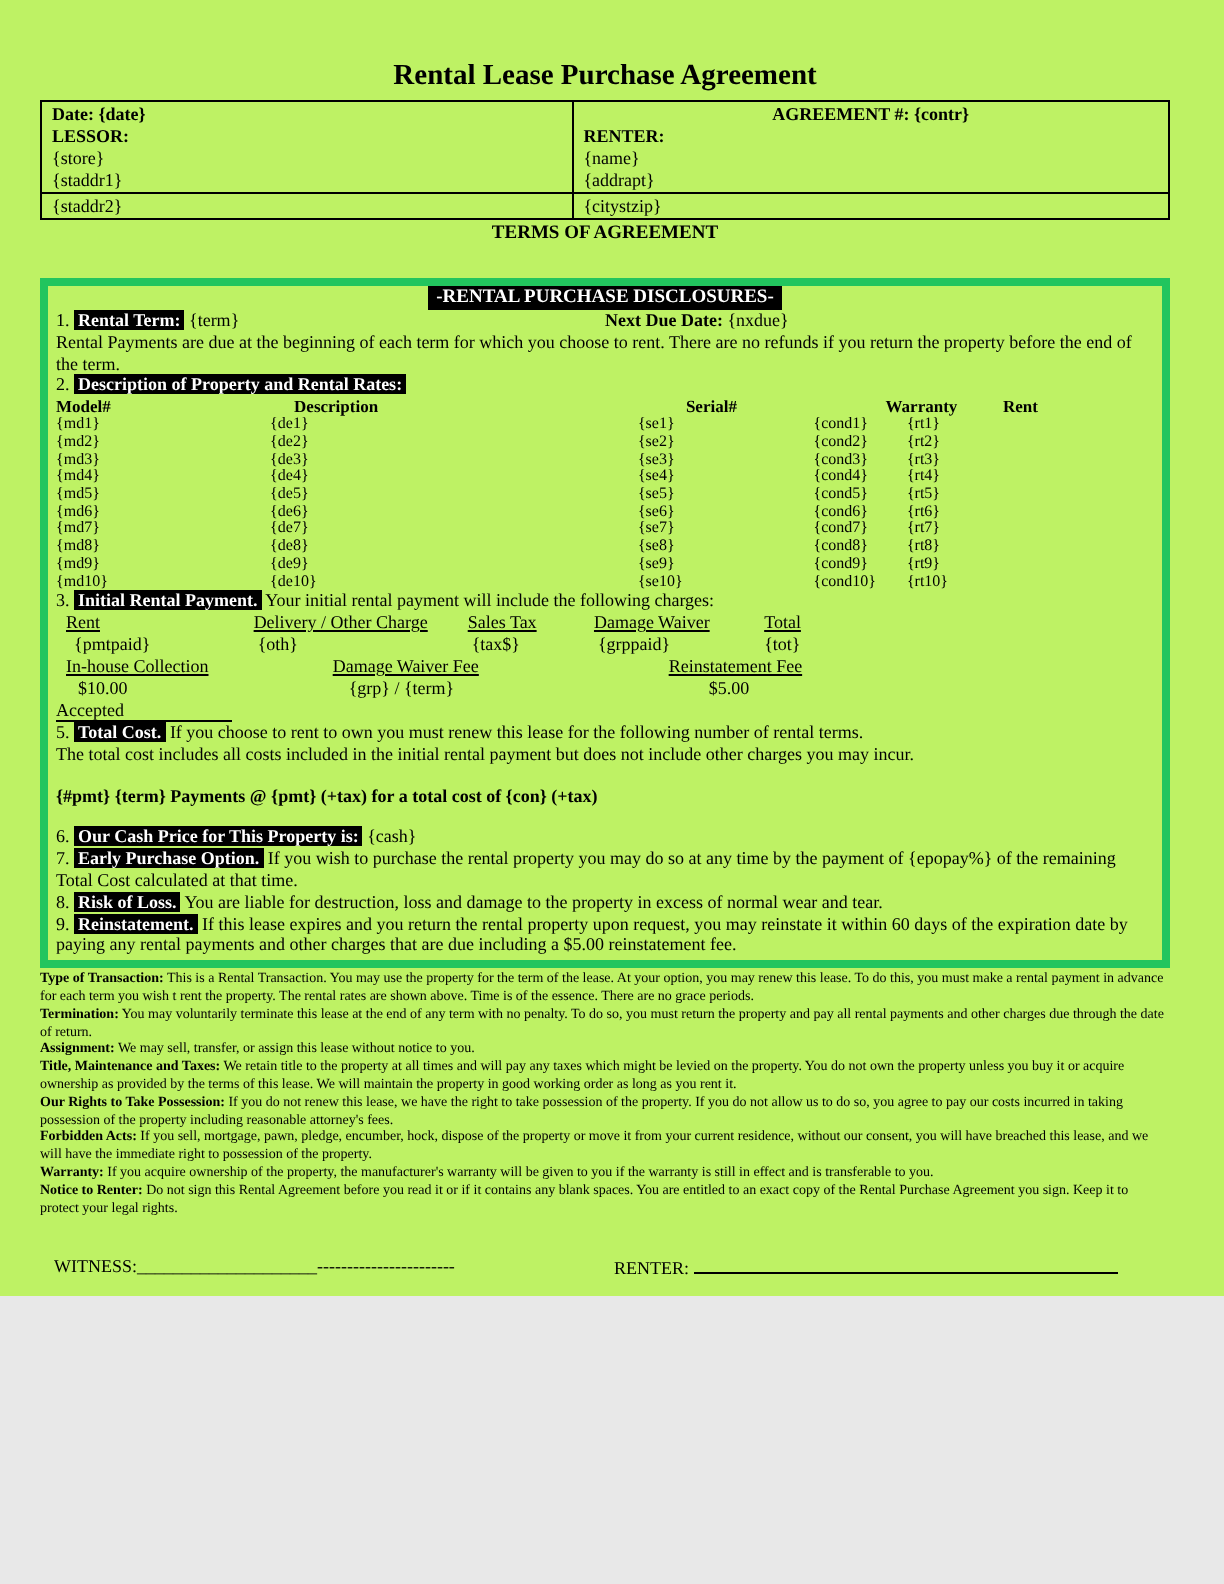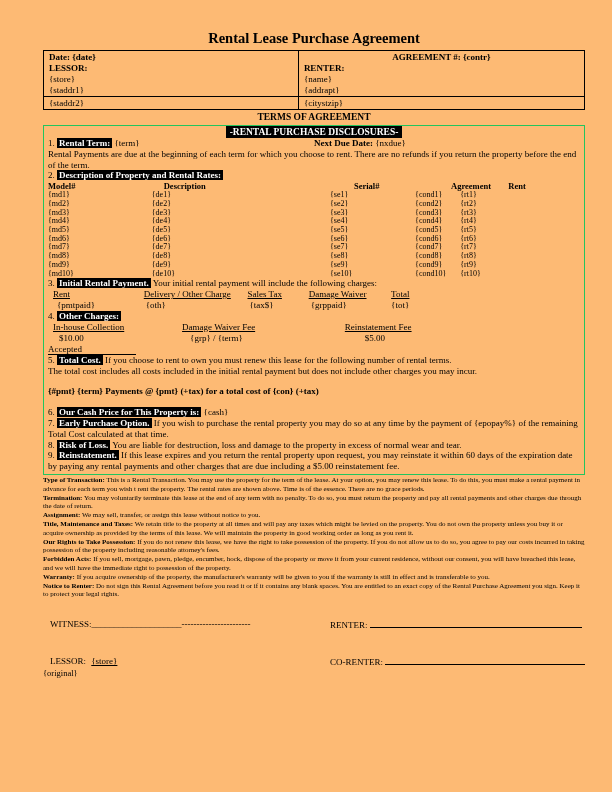--- a/index.html
+++ b/index.html
@@ -1,32 +1,32 @@
 <!DOCTYPE html>
 <html><head>
 <meta charset="utf-8">
 <style>
   * { margin:0; padding:0; box-sizing:border-box; }
   html,body { background:#e8e8e8; }
   body { width:612px; margin:0 auto; font-family:"Liberation Serif", serif; color:#000; }
-  .page { width:612px; height:792px; background:#fdba74; padding:30px 27px 0 43px; position:relative; overflow:hidden; }
+  .page { width:612px; height:648px; background:#bef264; padding:30px 27px 0 20px; position:relative; overflow:hidden; }
 
   .title { font-size:14.5px; font-weight:bold; text-align:center; margin-bottom:3px; }
 
   .hdr-table { border:1px solid #000; display:grid; grid-template-columns:47.2% 52.8%; font-size:9px; line-height:11px; }
   .hdr-table .cell { padding:1px 5px 0 5px; }
   .hdr-table .br { border-right:1px solid #000; }
   .hdr-table .bt { border-top:1px solid #000; }
   .hdr-table b { font-weight:bold; }
   .agr-line { text-align:center; font-weight:bold; }
 
   .terms-heading { text-align:center; font-weight:bold; font-size:9.5px; line-height:12px; margin-top:1px; }
   .intro { font-size:9px; line-height:10.8px; }
 
-  .disc-box { border:1px solid #22c55e; margin-top:2px; padding:0 4px 2px 4px; font-size:9px; line-height:10.8px; }
+  .disc-box { border:4px solid #22c55e; margin-top:16px; padding:0 4px 2px 4px; font-size:9px; line-height:10.8px; }
   .banner { background:#000; color:#fff; font-weight:bold; font-size:9.5px; line-height:12px; width:fit-content; margin:0 auto; padding:0 4px; }
   .hl { background:#000; color:#fff; font-weight:bold; padding:0 2px; }
   .rel { position:relative; }
   .due { position:absolute; left:50%; top:0; }
   .due b { font-weight:bold; }
 
   .ptable { font-size:8px; line-height:8.7px; }
   .prow { display:flex; }
   .prow.phdr { font-weight:bold; font-size:8.5px; line-height:10px;gap:12px; }
   .pc1 { width:19.5%; } .pc2 { width:33.5%; } .pc3 { width:16%; } .pc4 { width:8.5%; } .pc5 { flex:1; }
@@ -102,21 +102,21 @@
     <div>
       <span>2.</span>
       <span class="hl">Description of Property and Rental Rates:</span>
     </div>
 
     <div class="ptable">
       <div class="prow phdr">
         <span class="pc1">Model#</span>
         <span class="pc2">Description</span>
         <span class="pc3">Serial#</span>
-        <span class="pc4">Agreement</span>
+        <span class="pc4">Warranty</span>
         <span class="pc5">Rent</span>
       </div>
       <div class="prow">
           <span class="pc1">{md1}</span>
           <span class="pc2">{de1}</span>
           <span class="pc3">{se1}</span>
           <span class="pc4">{cond1}</span>
           <span class="pc5">{rt1}</span>
         </div>
       <div class="prow">
@@ -197,24 +197,20 @@
       <span class="cc5"><span class="u">Total</span></span>
     </div>
     <div class="crow vals">
       <span class="cc1">{pmtpaid}</span>
       <span class="cc2">{oth}</span>
       <span class="cc3">{tax$}</span>
       <span class="cc4">{grppaid}</span>
       <span class="cc5">{tot}</span>
     </div>
 
-    <div>
-      <span>4.</span>
-      <span class="hl">Other Charges:</span>
-    </div>
     <div class="orow">
       <span class="oc1"><span class="u">In-house Collection</span></span>
       <span class="oc2"><span class="u">Damage Waiver Fee</span></span>
       <span class="oc3"><span class="u">Reinstatement Fee</span></span>
     </div>
     <div class="orow vals">
       <span class="oc1">$10.00</span>
       <span class="oc2">{grp} / {term}</span>
       <span class="oc3">$5.00</span>
     </div>

